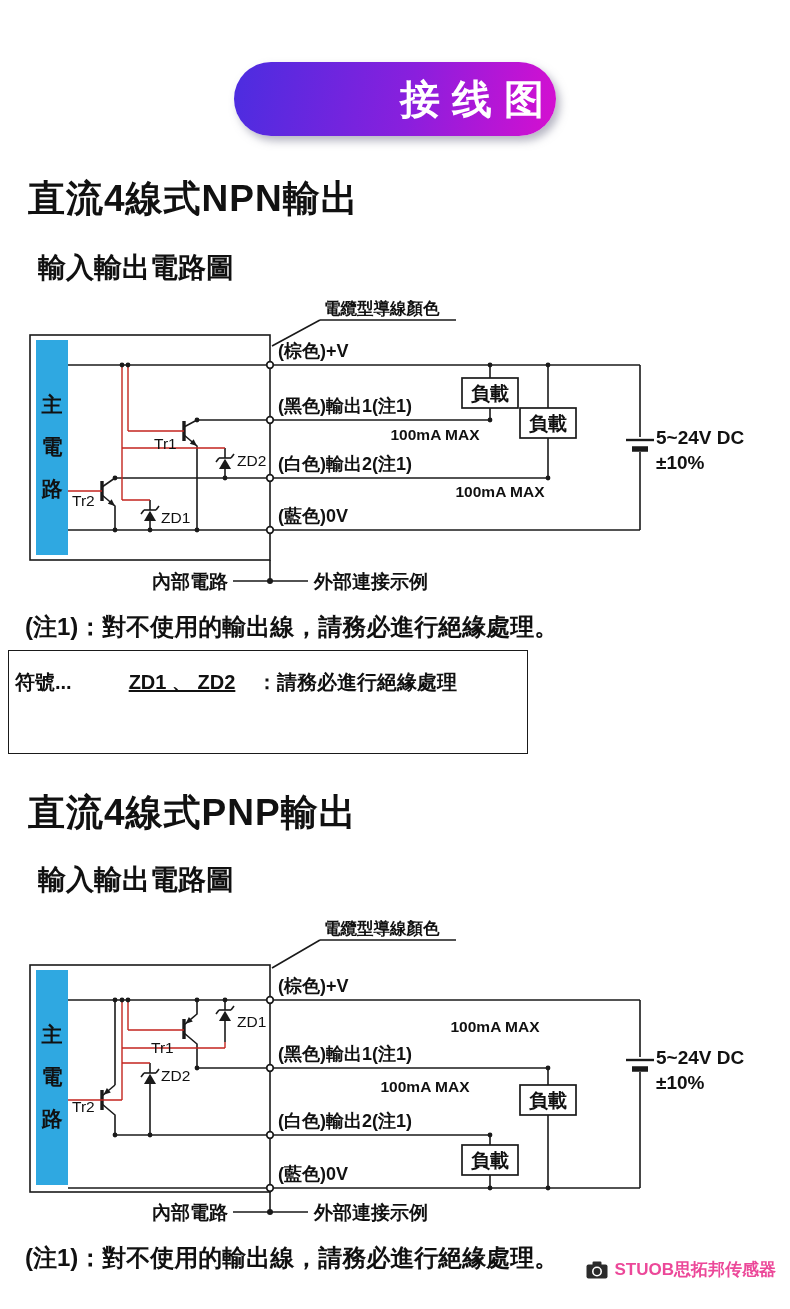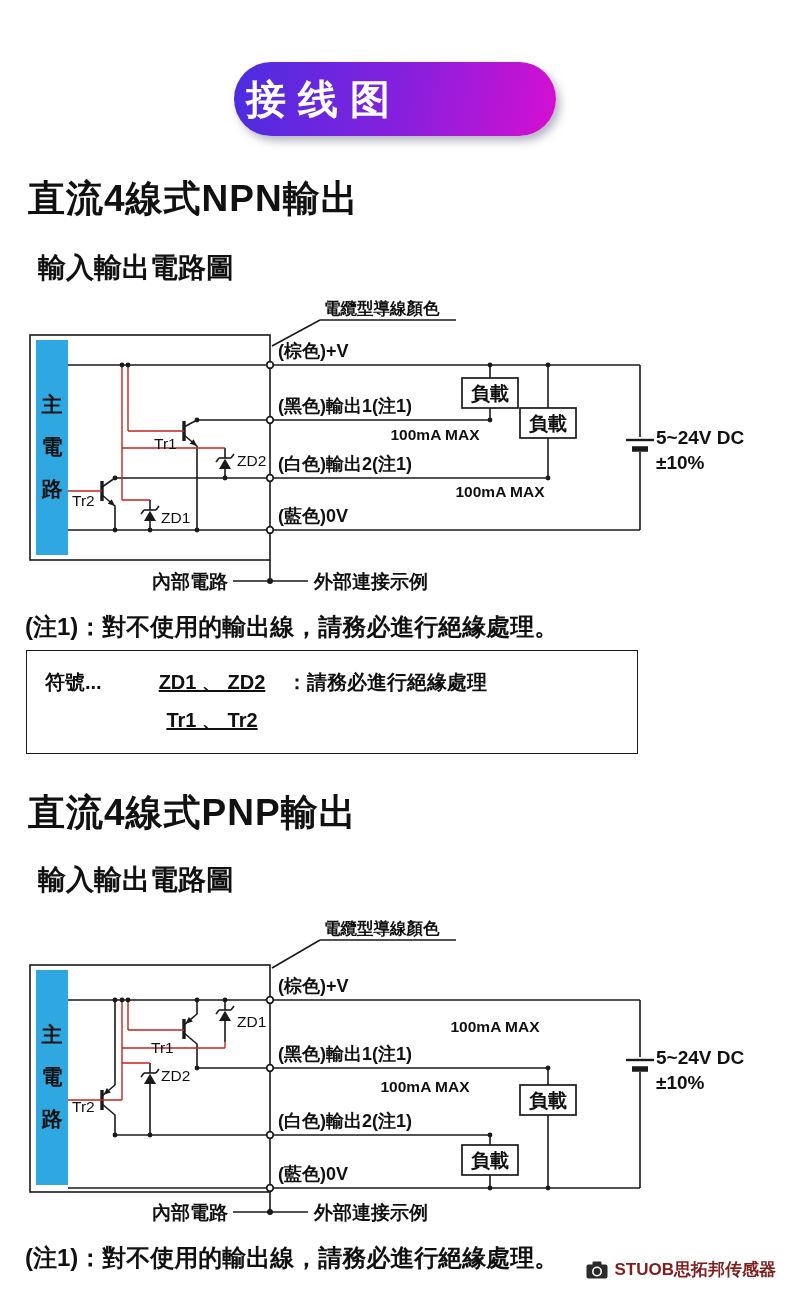--- a/index.html
+++ b/index.html
@@ -5,37 +5,37 @@
   html,body { margin:0; padding:0; background:#e9e9e9; }
   .page {
     position:relative; width:790px; height:1309px; margin:0 auto;
     background:#ffffff; outline:1px solid #c4c4c4; overflow:hidden;
     font-family:"Liberation Sans", sans-serif; color:#111;
   }
   .badge {
     position:absolute; top:62px; left:234px; width:322px; height:74px;
     border-radius:37px;
     background:linear-gradient(100deg,#4b2de0 0%, #8a1fdd 55%, #d60fd0 100%);
-    display:flex; align-items:center; justify-content:flex-start;
+    display:flex; align-items:center; justify-content:flex-end;
     box-shadow:4px 5px 9px rgba(110,110,135,.5);
   }
   .badge span { color:#fff; font-size:40px; font-weight:700; letter-spacing:12px; text-indent:12px; }
   h1.section-title { position:absolute; left:28px; margin:0; font-size:37px; font-weight:700; letter-spacing:1px; }
   .t-npn { top:174px;text-align:right; } .t-pnp { top:788px; }
   h2.sub-title { position:absolute; left:38px; margin:0; font-size:28px; font-weight:700; }
   .s-npn { top:249px; } .s-pnp { top:861px; }
   .note { position:absolute; left:25px; font-size:24px; font-weight:600; }
   .n-npn { top:611px; } .n-pnp { top:1242px; }
   .legend-box {
-    position:absolute; left:26px; top:650px; width:612px; height:104px;
-    border:1.6px solid #1a1a1a; box-sizing:border-box; padding:12px 0 0 18px;
+    position:absolute; left:8px; top:650px; width:520px; height:104px;
+    border:1.6px solid #1a1a1a; box-sizing:border-box; padding:12px 0 0 6px;
   }
   .legend-row { display:grid; grid-template-columns:92px 150px auto; font-size:20px; font-weight:600; line-height:38px; }
   .legend-sym { text-align:center;text-decoration:underline; }
-  .watermark { position:absolute; right:14px; top:1258px; display:flex; align-items:center; gap:7px; font-size:17px; font-weight:600; color:#7f1d1d; }
+  .watermark { position:absolute; right:14px; top:1258px; display:flex; align-items:center; gap:7px; font-size:17px; font-weight:600; color:#ec4899; }
   svg.circuit { position:absolute; left:0; }
   #svg-npn { top:300px; } #svg-pnp { top:920px; }
 
   
   .blk path, .blk rect { stroke:#1a1a1a; stroke-width:1.6; fill:none; }
   .bar  { stroke:#1a1a1a; stroke-width:3.4; fill:none; }
   .fillb { fill:#1a1a1a; stroke:none; }
   .red path { stroke:#c4251f; stroke-width:1.4; fill:none; }
   .dots circle { fill:#1a1a1a; }
   .terms circle { fill:#fff; stroke:#1a1a1a; stroke-width:1.7; }
@@ -181,21 +181,20 @@
   <div class="note n-npn">(注1)：對不使用的輸出線，請務必進行絕緣處理。</div>
 
   <div class="legend-box">
     <div class="legend-row">
       <span>符號...</span>
       <span class="legend-sym">ZD1 、 ZD2</span>
       <span>：請務必進行絕緣處理</span>
     </div>
     <div class="legend-row">
       <span></span>
-      <span class="legend-sym">Tr1 、 Tr2</span>
     </div>
   </div>
 
   <h1 class="section-title t-pnp">直流4線式PNP輸出</h1>
   <h2 class="sub-title s-pnp">輸入輸出電路圖</h2>
 
   <svg id="svg-pnp" class="circuit" width="790" height="320" viewBox="0 0 790 320">
     <g class="blk">
       <rect x="30" y="45" width="240" height="227"></rect>
       <path d="M68,80 H640"></path>

